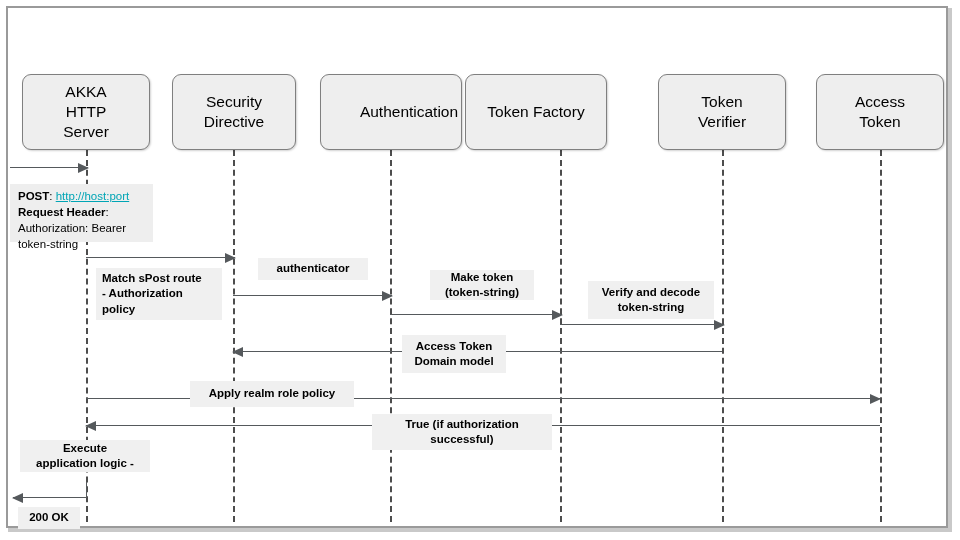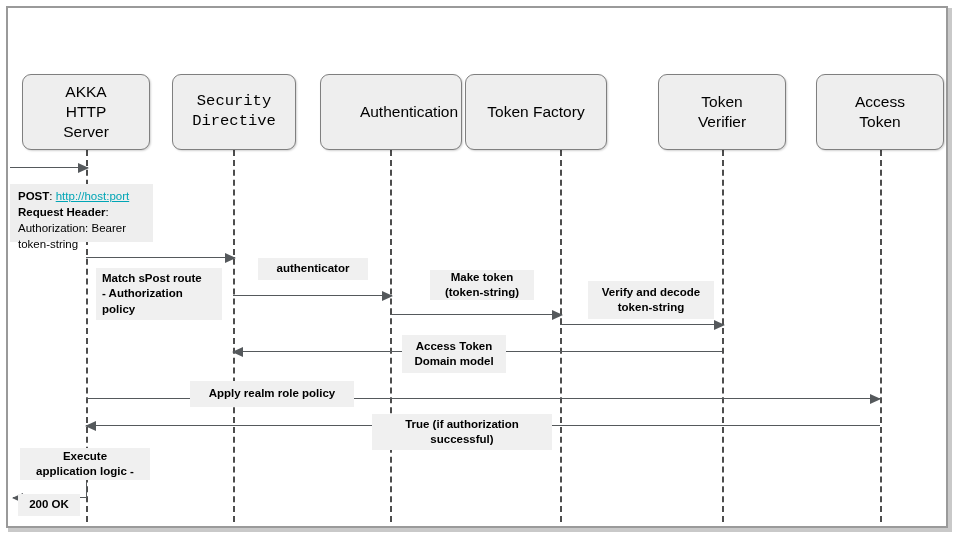--- a/index.html
+++ b/index.html
@@ -135,21 +135,21 @@
   <div class="lifeline" style="left:560px; top:150px; height:372px;"></div>
   <div class="lifeline" style="left:722px; top:150px; height:372px;"></div>
   <div class="lifeline" style="left:880px; top:150px; height:372px;"></div>
 
   <div class="participant" style="left:22px; top:74px; width:128px; height:76px;">
     <span style="white-space:pre-line;">AKKA
 HTTP
 Server</span>
   </div>
   <div class="participant" style="left:172px; top:74px; width:124px; height:76px;">
-    <span style="white-space:pre-line;font-family:Liberation Mono, monospace;">Security
+    <span style="white-space:pre-line;">Security
 Directive</span>
   </div>
   <div class="participant" style="left:320px; top:74px; width:142px; height:76px;">
     <span style="white-space:pre-line;margin-left:36px;">Authentication</span>
   </div>
   <div class="participant" style="left:465px; top:74px; width:142px; height:76px;">
     <span style="white-space:pre-line;">Token Factory</span>
   </div>
   <div class="participant" style="left:658px; top:74px; width:128px; height:76px;">
     <span style="white-space:pre-line;">Token
@@ -207,21 +207,21 @@
     <div>Authorization: Bearer</div>
     <div>token-string</div>
   </div>
 
   <div class="msglabel" style="left:96px; top:268px; width:126px; height:52px; text-align:left; justify-content:flex-start;">
     <span>Match sPost route
  -  Authorization
 policy</span>
   </div>
 
-  <div class="msglabel" style="left:20px; top:440px; width:130px; height:32px;margin-top:8px;">
+  <div class="msglabel" style="left:20px; top:440px; width:130px; height:32px;">
     <span>Execute
 application logic -</span>
   </div>
 
   <div class="msglabel" style="left:258px; top:258px; width:110px; height:22px;">
     <span>authenticator</span>
   </div>
 
   <div class="msglabel" style="left:430px; top:270px; width:104px; height:30px;">
     <span>Make token
@@ -240,17 +240,17 @@
 
   <div class="msglabel" style="left:372px; top:414px; width:180px; height:36px;">
     <span>True (if authorization
 successful)</span>
   </div>
 
   <div class="msglabel" style="left:190px; top:381px; width:164px; height:26px;">
     <span>Apply realm role  policy</span>
   </div>
 
-  <div class="msglabel" style="left:18px; top:494px; width:62px; height:22px;">
+  <div class="msglabel" style="left:18px; top:507px; width:62px; height:22px;">
     <span>200 OK</span>
   </div>
 
 </div>
 
 </body></html>

